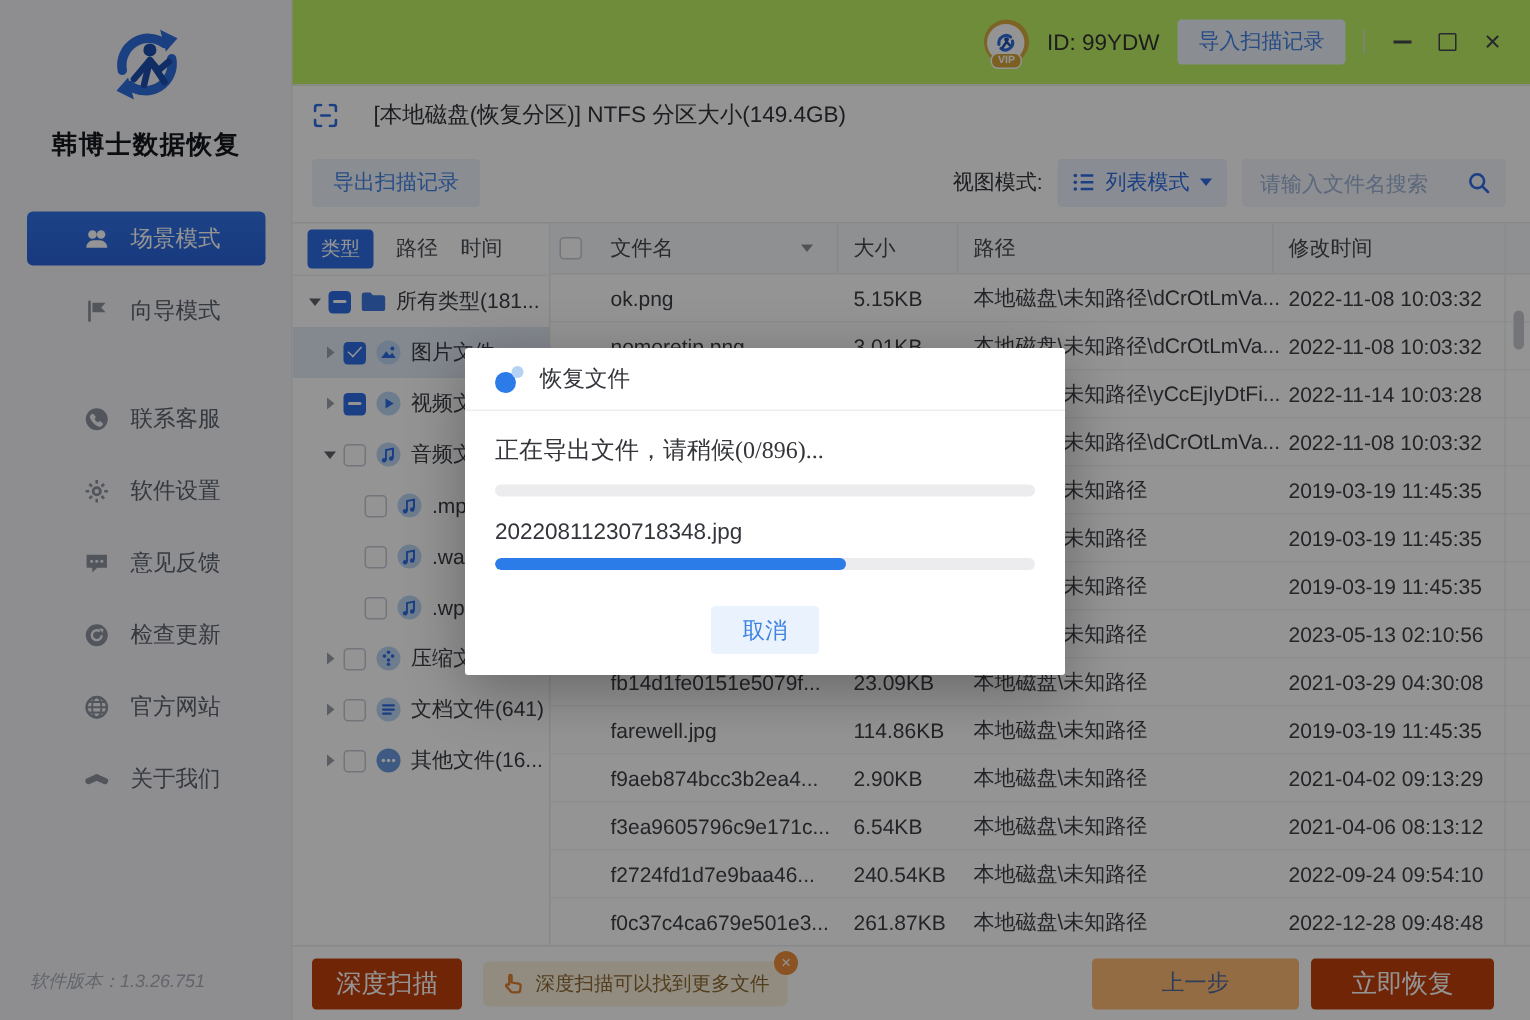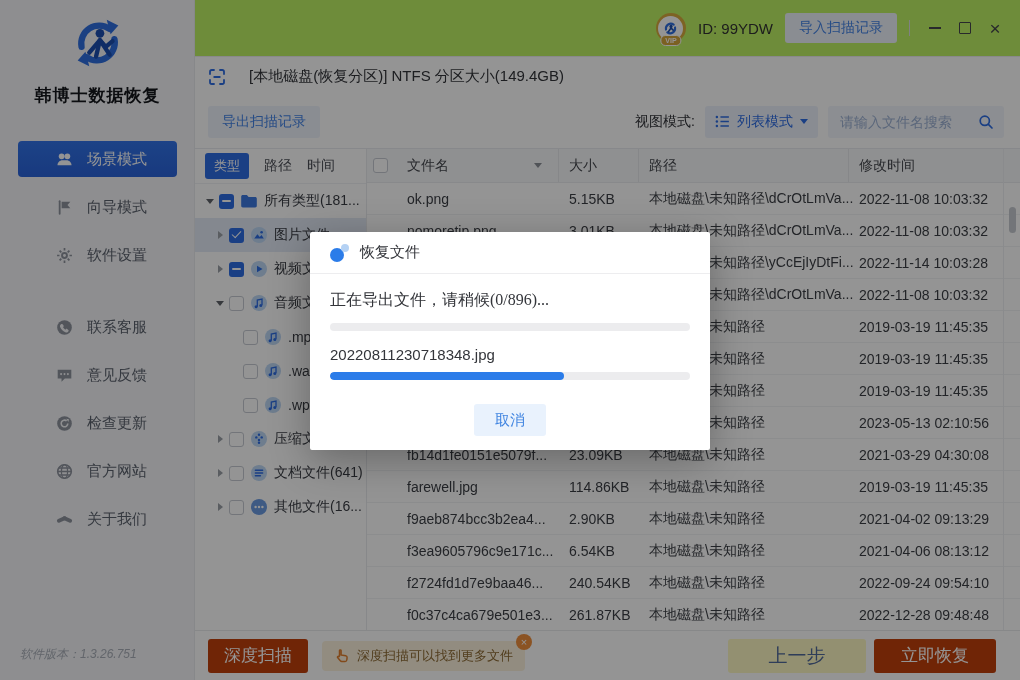--- a/index.html
+++ b/index.html
@@ -78,21 +78,21 @@
   .scroll-lane{position:absolute;right:0;top:0;bottom:0;width:16px;border-left:1px solid #eef0f3;}
   .scroll-thumb{position:absolute;right:4px;top:58px;width:7px;height:26px;background:#c7cad0;border-radius:3.5px;cursor:pointer;}
 
   
   .bottombar{position:absolute;left:0;right:0;bottom:0;height:50px;border-top:1px solid #e8eaed;background:#fff;display:flex;align-items:center;padding:0 24px 0 13px;box-sizing:border-box;gap:8px;}
   .btn-primary{height:34px;border:none;border-radius:3px;background:#c2410c;color:#fff;font-size:17px;cursor:pointer;font-family:Liberation Mono, monospace;}
   .btn-deep{width:100px;}
   .tooltip{position:relative;height:30px;margin-left:6px;background:#fbf1dd;border-radius:4px;display:flex;align-items:center;gap:7px;padding:0 12px;font-size:13px;color:#8d6a33;}
   .tooltip-close{position:absolute;top:-7px;right:-7px;width:16px;height:16px;border-radius:50%;background:#ef8f3d;color:#fff;font-size:11px;line-height:16px;text-align:center;cursor:pointer;}
   .spacer{flex:1;}
-  .btn-back{width:138px;height:34px;border:none;border-radius:3px;background:#fef9c3;color:#50699a;font-size:19px;cursor:pointer;font-family:inherit;}
+  .btn-back{width:138px;height:34px;border:none;border-radius:3px;background:#fdba74;color:#50699a;font-size:15px;cursor:pointer;font-family:inherit;}
   .btn-recover{width:122px;}
 
   
   .overlay{position:absolute;inset:0;background:rgba(0,0,0,0.42);z-index:40;}
   .modal{position:absolute;left:310px;top:232px;width:400px;height:218px;background:#fff;z-index:50;border-radius:2px;box-shadow:0 10px 40px rgba(0,0,0,.3);box-sizing:border-box;}
   .modal-head{height:42px;display:flex;align-items:center;gap:10px;padding:0 20px;border-bottom:1px solid #ededef;box-sizing:border-box;}
   .spin{position:relative;width:20px;height:18px;flex:none;}
   .spin::before{content:"";position:absolute;left:0;bottom:0;width:14px;height:14px;border-radius:50%;background:#2b7ce9;}
   .spin::after{content:"";position:absolute;right:1px;top:0;width:8px;height:8px;border-radius:50%;background:#b5d2f4;}
   .modal-title{font-size:15px;color:#33353a;}
@@ -136,37 +136,37 @@
       </div>
       <div class="nav-item">
         <span class="ic">
           <svg viewBox="0 0 16 16" width="17" height="17" fill="currentColor">
               <rect x="2.6" y="1.2" width="1.7" height="13.6" rx=".85"></rect>
               <path d="M5.3 2.6h8.2l-2.7 3 2.7 3H5.3z"></path>
             </svg>
         </span>
         <span>向导模式</span>
       </div>
+      <div class="nav-item gap-top">
+        <span class="ic">
+          <svg viewBox="0 0 16 16" width="17" height="17">
+              <circle cx="8" cy="8" r="6.9" fill="currentColor"></circle>
+              <path d="M11.6 10.4l-1.1-.9c-.4-.3-1-.3-1.3.1l-.4.4c-.9-.5-1.7-1.2-2.2-2.2l.4-.4c.4-.4.4-.9.1-1.3l-.9-1.1c-.4-.5-1.1-.5-1.5-.1l-.5.5c-.5.5-.6 1.2-.4 1.8 1 2.5 3 4.5 5.5 5.5.6.2 1.3.1 1.8-.4l.5-.5c.4-.4.4-1.1 0-1.4z" fill="#f4f5f8"></path>
+            </svg>
+        </span>
+        <span>联系客服</span>
+      </div>
       <div class="nav-item">
         <span class="ic">
           <svg viewBox="0 0 16 16" width="17" height="17" fill="currentColor">
               <path d="M8 4.8A3.2 3.2 0 1 0 8 11.2 3.2 3.2 0 0 0 8 4.8zm0 1.8a1.4 1.4 0 1 1 0 2.8 1.4 1.4 0 0 1 0-2.8z"></path>
               <path d="M7.2 1h1.6v2.3H7.2zM7.2 12.7h1.6V15H7.2zM1 7.2h2.3v1.6H1zM12.7 7.2H15v1.6h-2.3zM2.8 4l1.2-1.2 1.6 1.6L4.4 5.6zM10.4 11.6l1.2-1.2 1.6 1.6-1.2 1.2zM12 2.8l1.2 1.2-1.6 1.6-1.2-1.2zM4.4 10.4l1.2 1.2-1.6 1.6-1.2-1.2z"></path>
             </svg>
         </span>
         <span>软件设置</span>
-      </div>
-      <div class="nav-item gap-top">
-        <span class="ic">
-          <svg viewBox="0 0 16 16" width="17" height="17">
-              <circle cx="8" cy="8" r="6.9" fill="currentColor"></circle>
-              <path d="M11.6 10.4l-1.1-.9c-.4-.3-1-.3-1.3.1l-.4.4c-.9-.5-1.7-1.2-2.2-2.2l.4-.4c.4-.4.4-.9.1-1.3l-.9-1.1c-.4-.5-1.1-.5-1.5-.1l-.5.5c-.5.5-.6 1.2-.4 1.8 1 2.5 3 4.5 5.5 5.5.6.2 1.3.1 1.8-.4l.5-.5c.4-.4.4-1.1 0-1.4z" fill="#f4f5f8"></path>
-            </svg>
-        </span>
-        <span>联系客服</span>
       </div>
       <div class="nav-item">
         <span class="ic">
           <svg viewBox="0 0 16 16" width="17" height="17">
               <path d="M1.6 2.6h12.8v8.2H8.3L5.2 13.8v-3H1.6z" fill="currentColor"></path>
               <circle cx="4.8" cy="6.7" r=".95" fill="#f4f5f8"></circle>
               <circle cx="8" cy="6.7" r=".95" fill="#f4f5f8"></circle>
               <circle cx="11.2" cy="6.7" r=".95" fill="#f4f5f8"></circle>
             </svg>
         </span>

